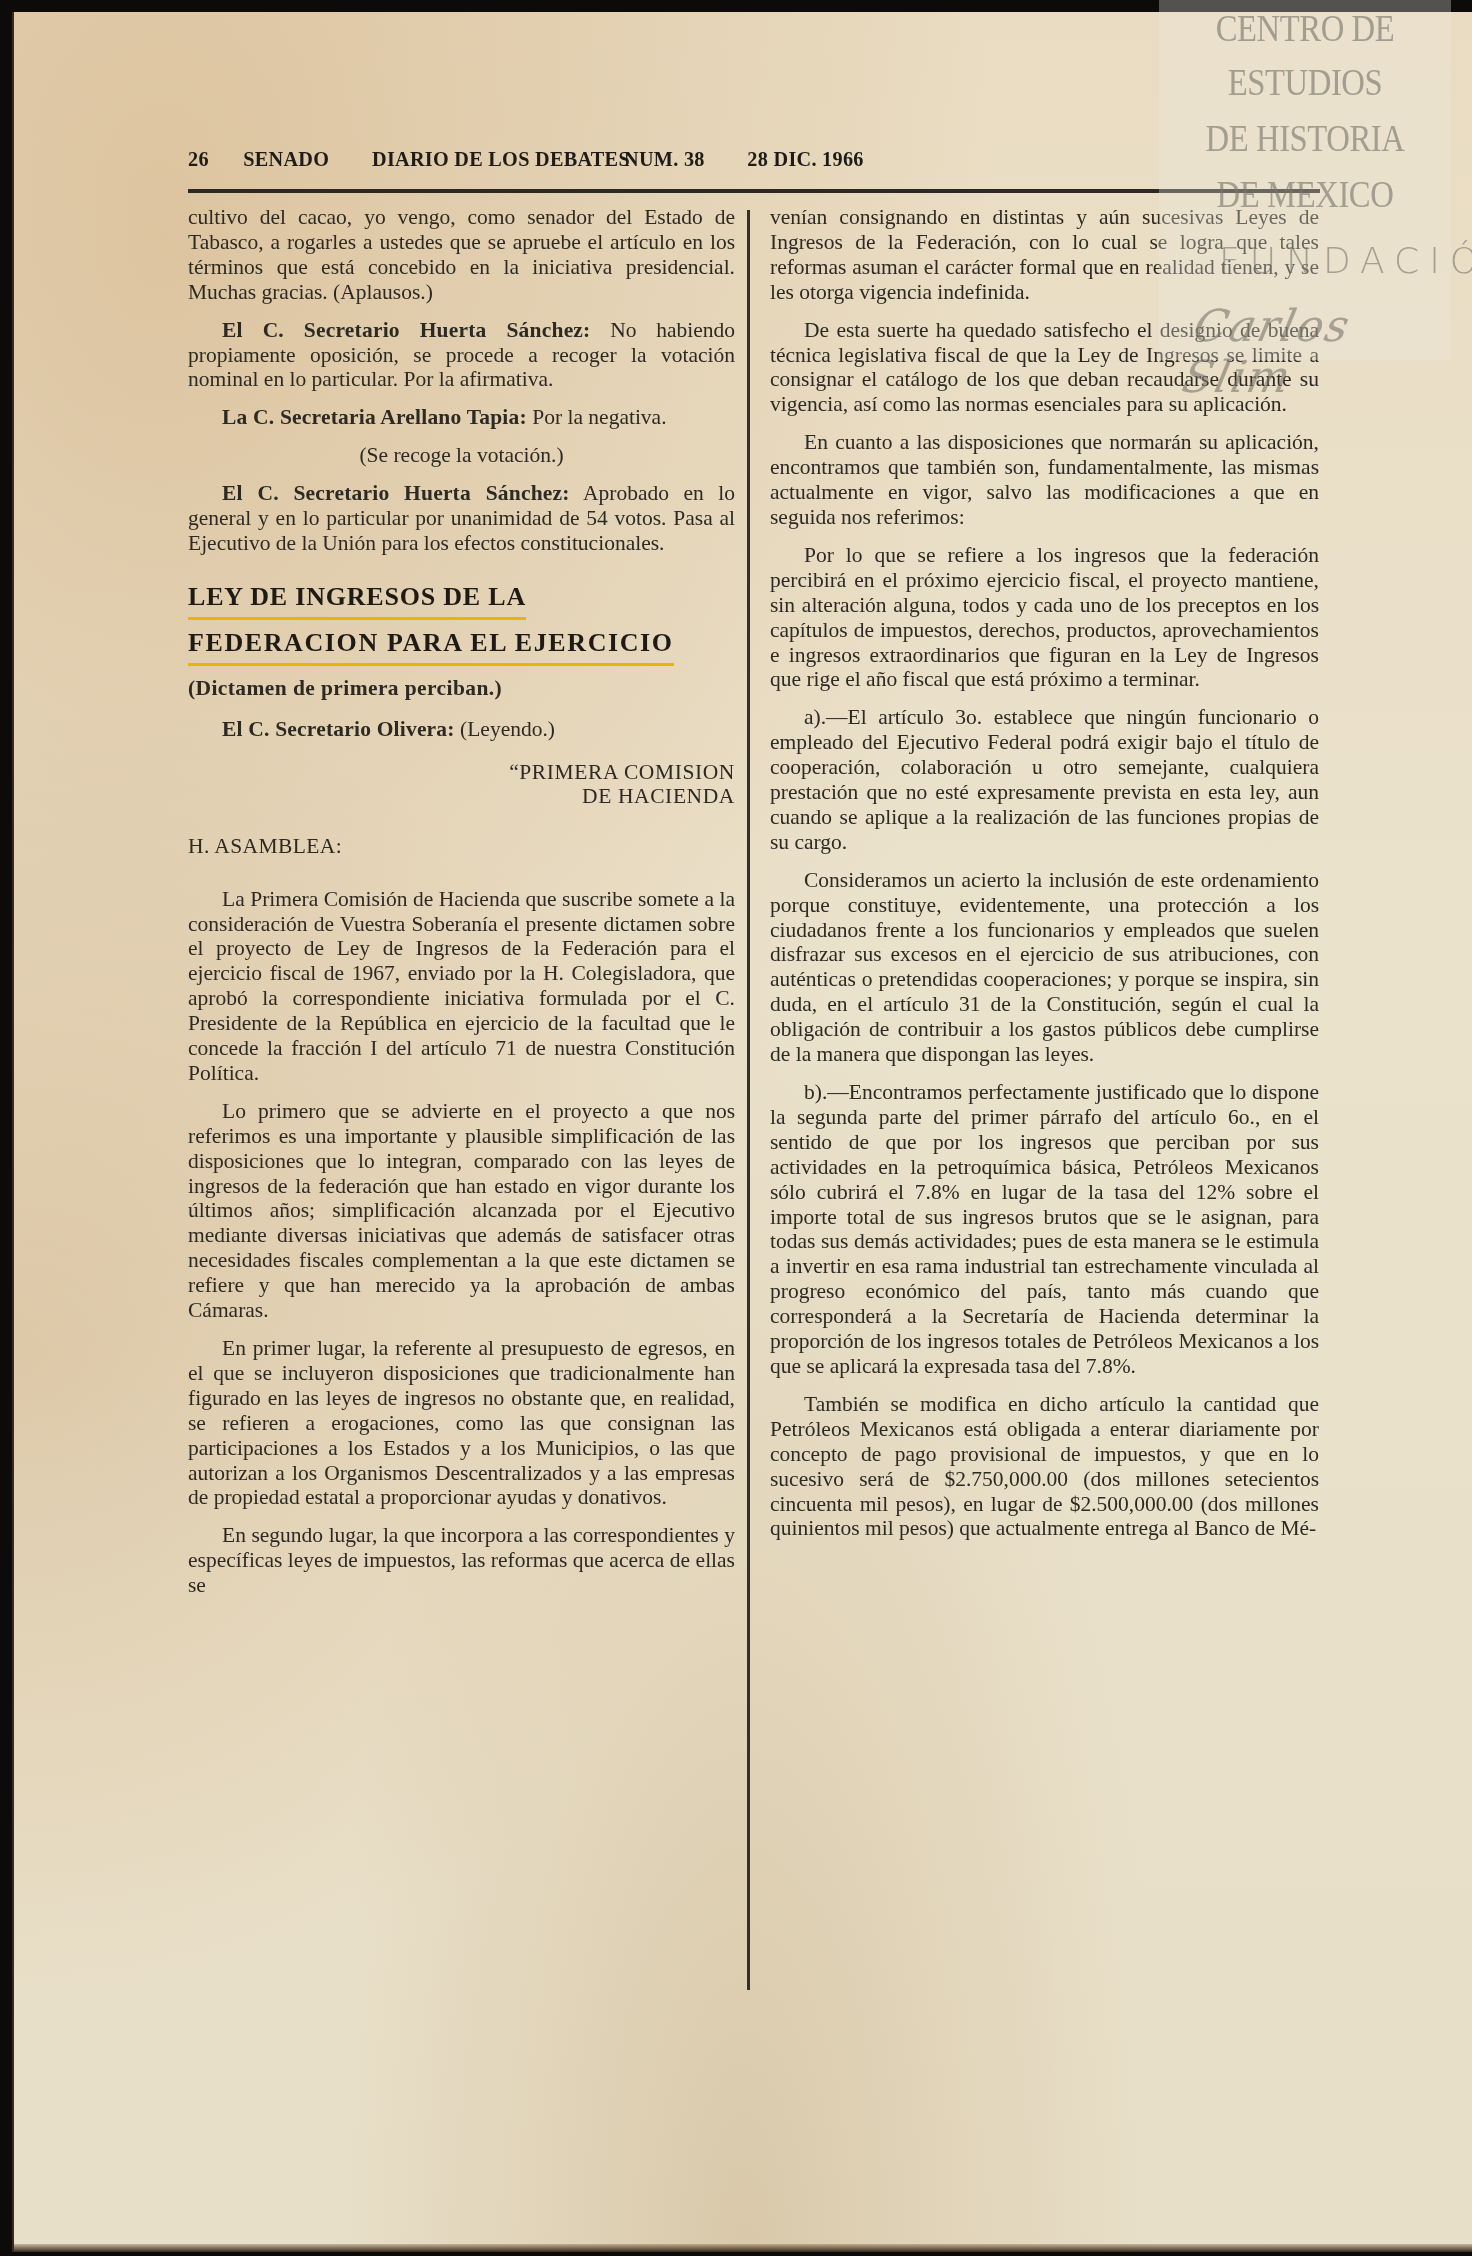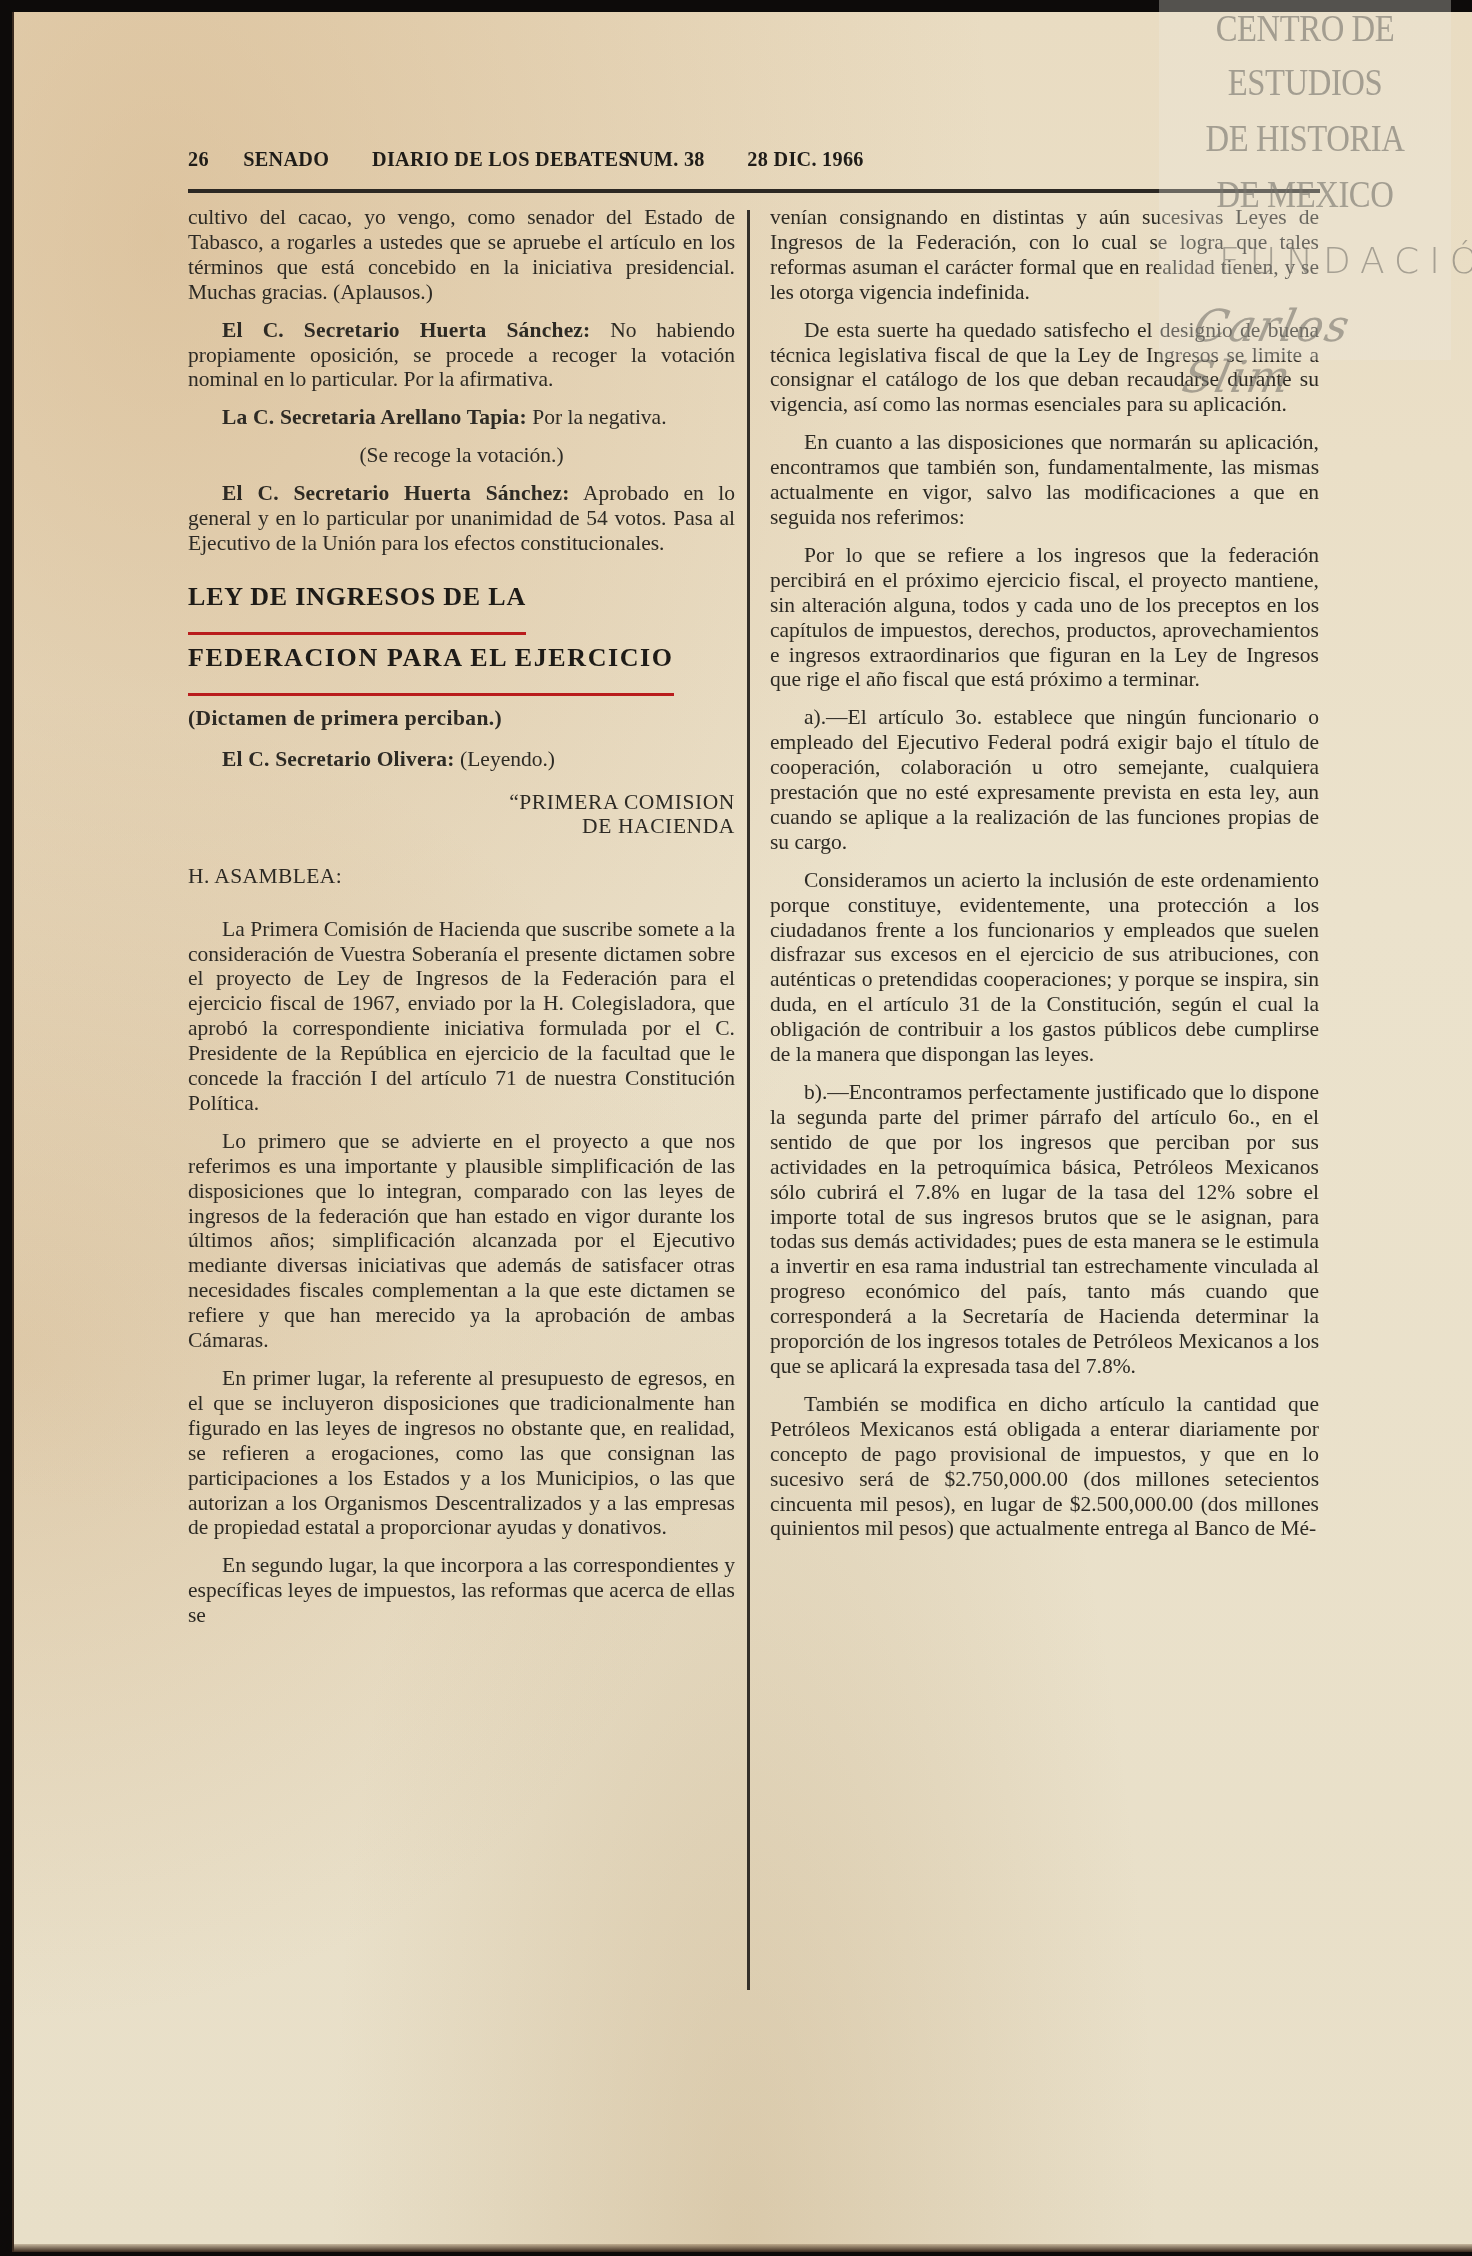--- a/index.html
+++ b/index.html
@@ -45,21 +45,21 @@
   }
   p { margin: 0 0 13px 0; text-indent: 34px; }
   p.noindent { text-indent: 0; }
   p .speaker { font-weight: bold; letter-spacing: 0.2px; }
   p.center { text-align: center; text-indent: 0; }
   .section-title {
     font-weight: bold; font-size: 26px; letter-spacing: 0.8px;
     color: #1e1b17; line-height: 30px; margin: 0;
   }
   .section-title .ul {
-    display: inline-block; border-bottom: 3px solid #b91c1c; padding-bottom: 20px;
+    display: inline-block; border-bottom: 3px solid #eab308; padding-bottom: 5px;
   }
   .section-title.t1 { margin-top: 26px; }
   .section-title.t2, .section-title.t3 { margin-top: 8px; }
   .subtitle { font-weight: bold; text-indent: 0; margin-top: 10px; margin-bottom: 16px; letter-spacing: 0.4px; }
   .commission { text-align: right; text-indent: 0; line-height: 24px; margin: 18px 0 26px 0; letter-spacing: 0.6px; }
   .commission span { display: block; }
   .assembly { text-indent: 0; margin-bottom: 28px; letter-spacing: 0.4px; }
 
   .watermark {
     position: absolute; left: 1159px; top: 0; width: 292px; height: 360px;

